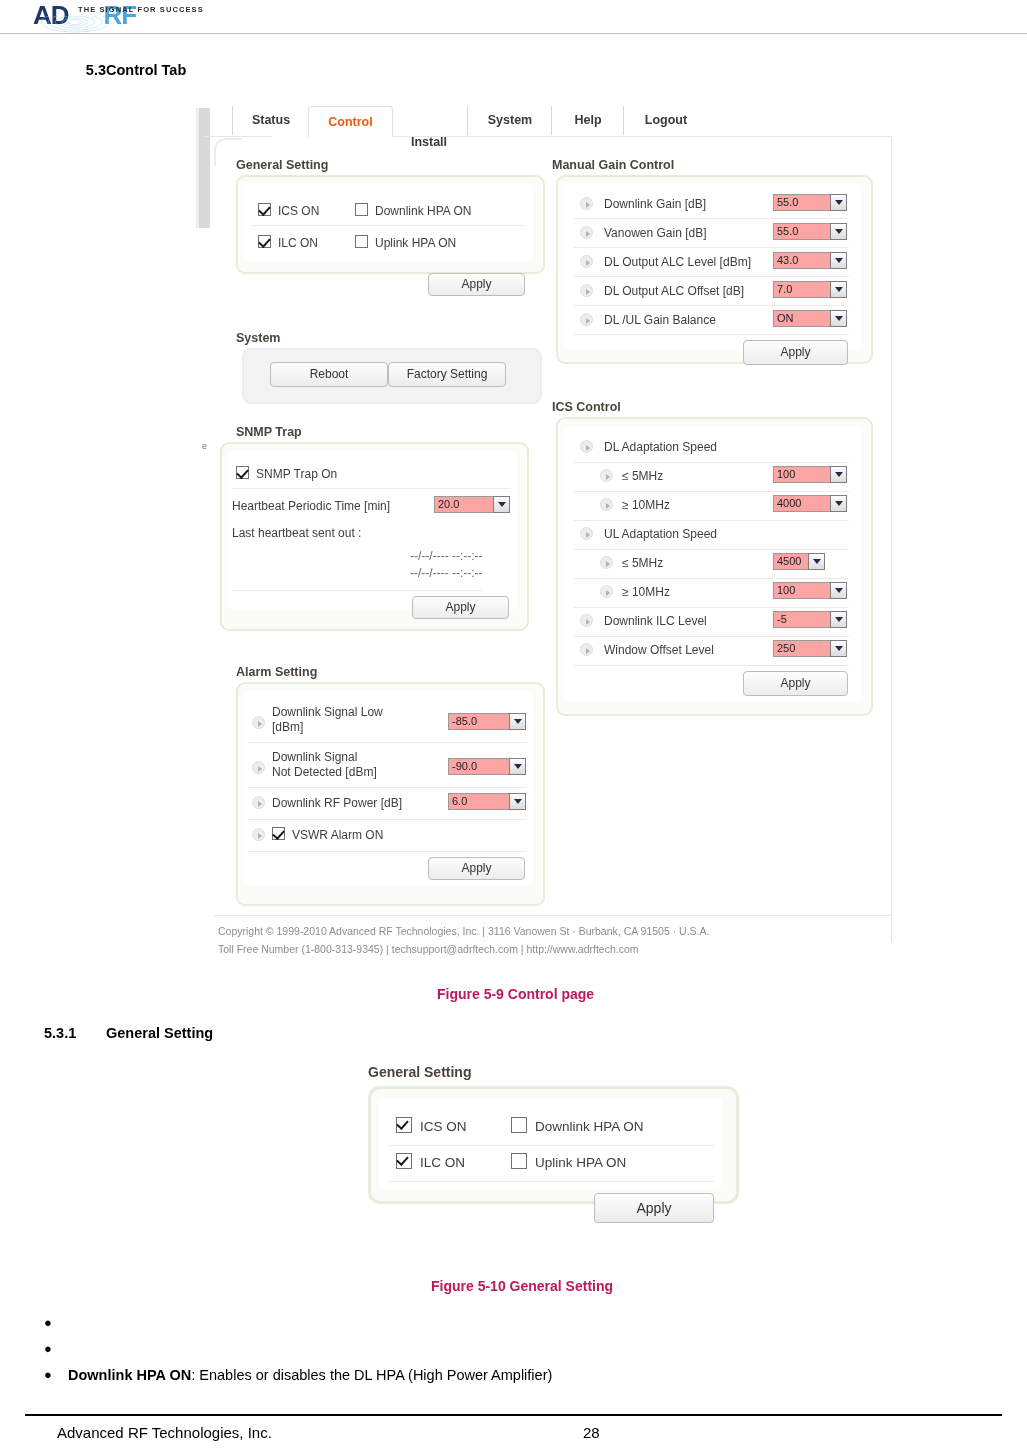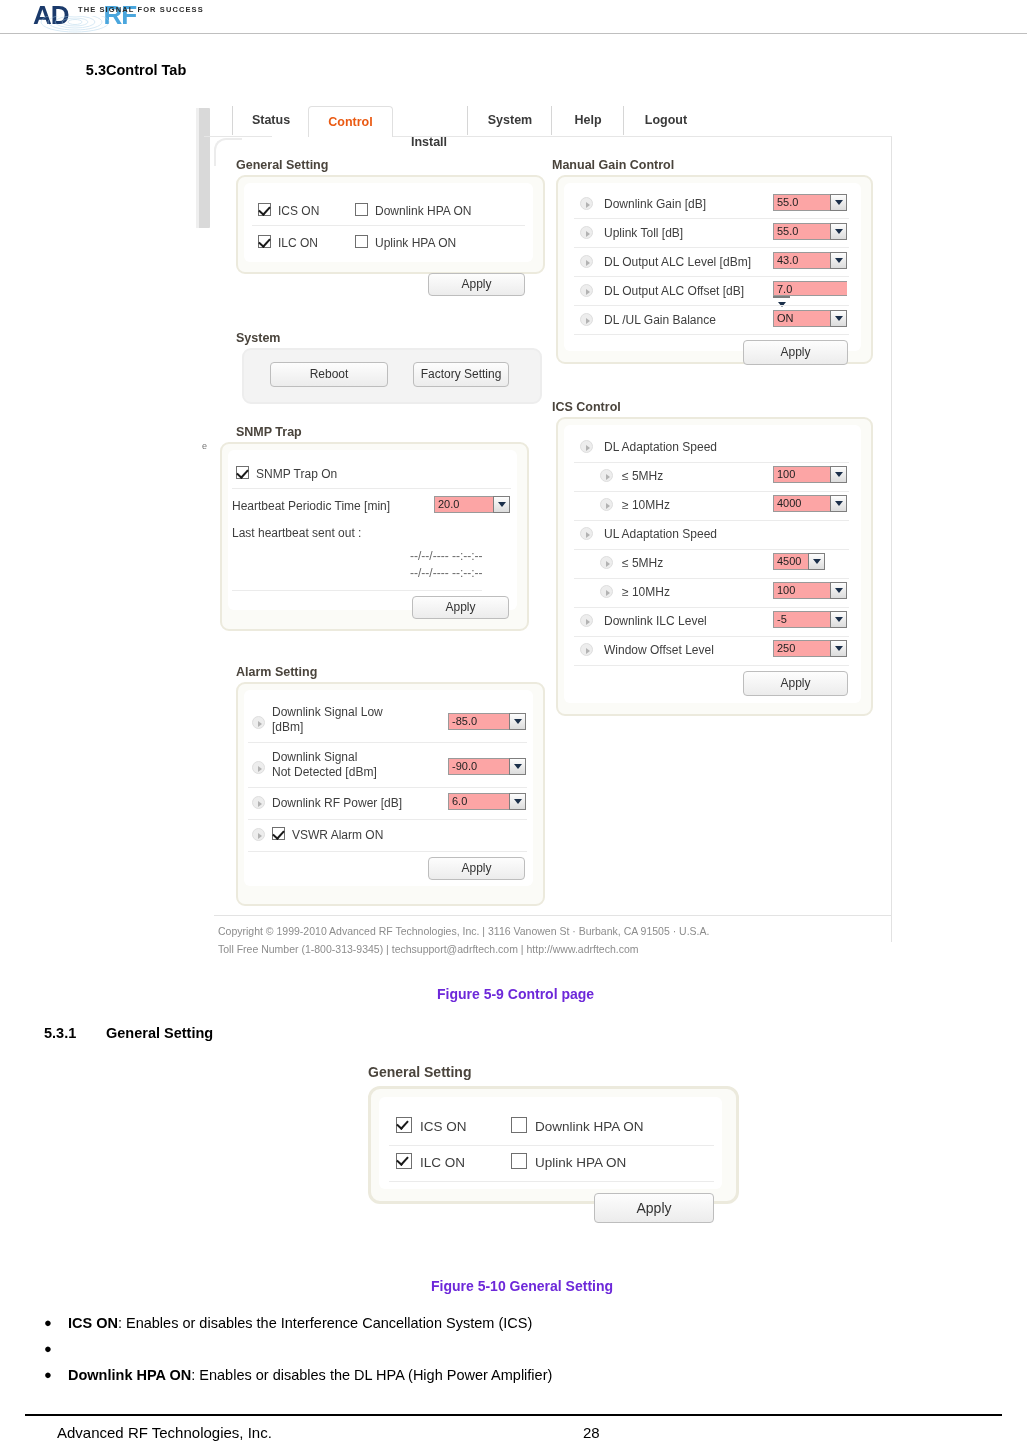--- a/index.html
+++ b/index.html
@@ -16,21 +16,21 @@
              letter-spacing:-1px;line-height:26px;color:#1b3a6b;}
   .logo-text .rf{color:#4aa6dd;margin-left:35px;}
   .tagline{position:absolute;left:78px;top:5px;font-size:7.5px;font-weight:bold;
            letter-spacing:1.1px;color:#2b2b2b;}
   .logo-swirl{position:absolute;left:35px;top:16px;width:115px;height:24px;opacity:.45;}
   .hdr-rule{position:absolute;left:0;top:33px;width:1027px;height:1px;background:#bfbfbf;}
 
   
   .sec-head{position:absolute;font-weight:bold;font-size:14.5px;color:#000;white-space:nowrap;}
   .sec-num{display:inline-block;}
-  .fig-cap{position:absolute;font-weight:bold;font-size:14px;color:#6d28d9;white-space:nowrap;}
+  .fig-cap{position:absolute;font-weight:bold;font-size:14px;color:#be185d;white-space:nowrap;}
 
   .bullets{position:absolute;left:44px;top:1310px;width:900px;}
   .bullet-row{display:flex;align-items:flex-start;font-size:14.5px;line-height:26px;color:#000;}
   .bullet-dot{width:24px;flex:0 0 24px;text-align:left;font-size:13px;line-height:26px;}
   .bullet-txt{white-space:nowrap;}
   .bullet-txt b{font-weight:bold;}
 
   .foot-rule{position:absolute;left:25px;top:1414px;width:977px;height:1.5px;background:#000;}
   .foot-left{position:absolute;left:57px;top:1424px;font-size:15px;color:#000;}
   .foot-page{position:absolute;left:583px;top:1424px;font-size:15px;color:#000;}
@@ -152,21 +152,21 @@
     <div class="lbl" style="left:40px;top:59px;">ILC ON</div>
     <div class="cbx" style="left:117px;top:58px;"></div>
     <div class="lbl" style="left:137px;top:59px;">Uplink HPA ON</div>
 
     <div class="btn" style="left:190px;top:96px;width:97px;height:23px;line-height:21px;">Apply</div>
   </div>
 
   <div class="grp-title" style="left:40px;top:231px;">System</div>
   <div class="panel" style="left:46px;top:248px;width:296px;height:52px;background:#f3f3f3;border-color:#ededed;">
     <div class="btn" style="left:26px;top:12px;width:118px;height:25px;line-height:23px;">Reboot</div>
-    <div class="btn" style="left:169px;top:12px;width:96px;height:25px;line-height:23px;">Factory Setting</div>
+    <div class="btn" style="left:144px;top:12px;width:118px;height:25px;line-height:23px;">Factory Setting</div>
   </div>
 
   <div class="grp-title" style="left:40px;top:325px;">SNMP Trap</div>
   <div class="panel" style="left:24px;top:342px;width:305px;height:185px;">
     <div class="panel-inner" style="left:6px;top:6px;width:289px;height:160px;"></div>
 
     <div class="cbx on" style="left:14px;top:22px;"></div>
     <div class="lbl" style="left:34px;top:23px;">SNMP Trap On</div>
     <div class="hr" style="left:10px;top:44px;width:279px;"></div>
 
@@ -232,38 +232,38 @@
 
     <div class="rad" style="left:22px;top:20px;"></div>
     <div class="lbl" style="left:46px;top:20px;">Downlink Gain [dB]</div>
     <div class="dd" style="left:215px;top:17px;width:74px;">
       <div class="dd-val">55.0</div>
       <div class="dd-btn"></div>
     </div>
     <div class="hr" style="left:16px;top:41px;width:275px;"></div>
 
     <div class="rad" style="left:22px;top:49px;"></div>
-    <div class="lbl" style="left:46px;top:49px;">Uplink Toll [dB]</div>
+    <div class="lbl" style="left:46px;top:49px;">Vanowen Gain [dB]</div>
     <div class="dd" style="left:215px;top:46px;width:74px;">
       <div class="dd-val">55.0</div>
       <div class="dd-btn"></div>
     </div>
     <div class="hr" style="left:16px;top:70px;width:275px;"></div>
 
     <div class="rad" style="left:22px;top:78px;"></div>
     <div class="lbl" style="left:46px;top:78px;">DL Output ALC Level [dBm]</div>
     <div class="dd" style="left:215px;top:75px;width:74px;">
       <div class="dd-val">43.0</div>
       <div class="dd-btn"></div>
     </div>
     <div class="hr" style="left:16px;top:99px;width:275px;"></div>
 
     <div class="rad" style="left:22px;top:107px;"></div>
     <div class="lbl" style="left:46px;top:107px;">DL Output ALC Offset [dB]</div>
-    <div class="dd" style="left:215px;top:104px;width:74px;flex-direction:column;">
+    <div class="dd" style="left:215px;top:104px;width:74px;">
       <div class="dd-val">7.0</div>
       <div class="dd-btn"></div>
     </div>
     <div class="hr" style="left:16px;top:128px;width:275px;"></div>
 
     <div class="rad" style="left:22px;top:136px;"></div>
     <div class="lbl" style="left:46px;top:136px;">DL /UL Gain Balance</div>
     <div class="dd" style="left:215px;top:133px;width:74px;">
       <div class="dd-val">ON</div>
       <div class="dd-btn"></div>
@@ -368,21 +368,20 @@
 
     <div class="btn" style="left:223px;top:104px;width:120px;height:30px;line-height:28px;font-size:14px;">Apply</div>
   </div>
 </div>
 
 <div class="fig-cap" style="left:431px;top:1278px;">Figure 5-10   General Setting</div>
 
 <div class="bullets">
   <div class="bullet-row">
     <span class="bullet-dot">●</span>
-    <span class="bullet-txt"><b>ICS ON</b><span>: Enables or disables the Interference Cancellation System (ICS)</span></span>
   </div>
   <div class="bullet-row">
     <span class="bullet-dot">●</span>
   </div>
   <div class="bullet-row">
     <span class="bullet-dot">●</span>
     <span class="bullet-txt"><b>Downlink HPA ON</b><span>: Enables or disables the DL HPA (High Power Amplifier)</span></span>
   </div>
 </div>
 

